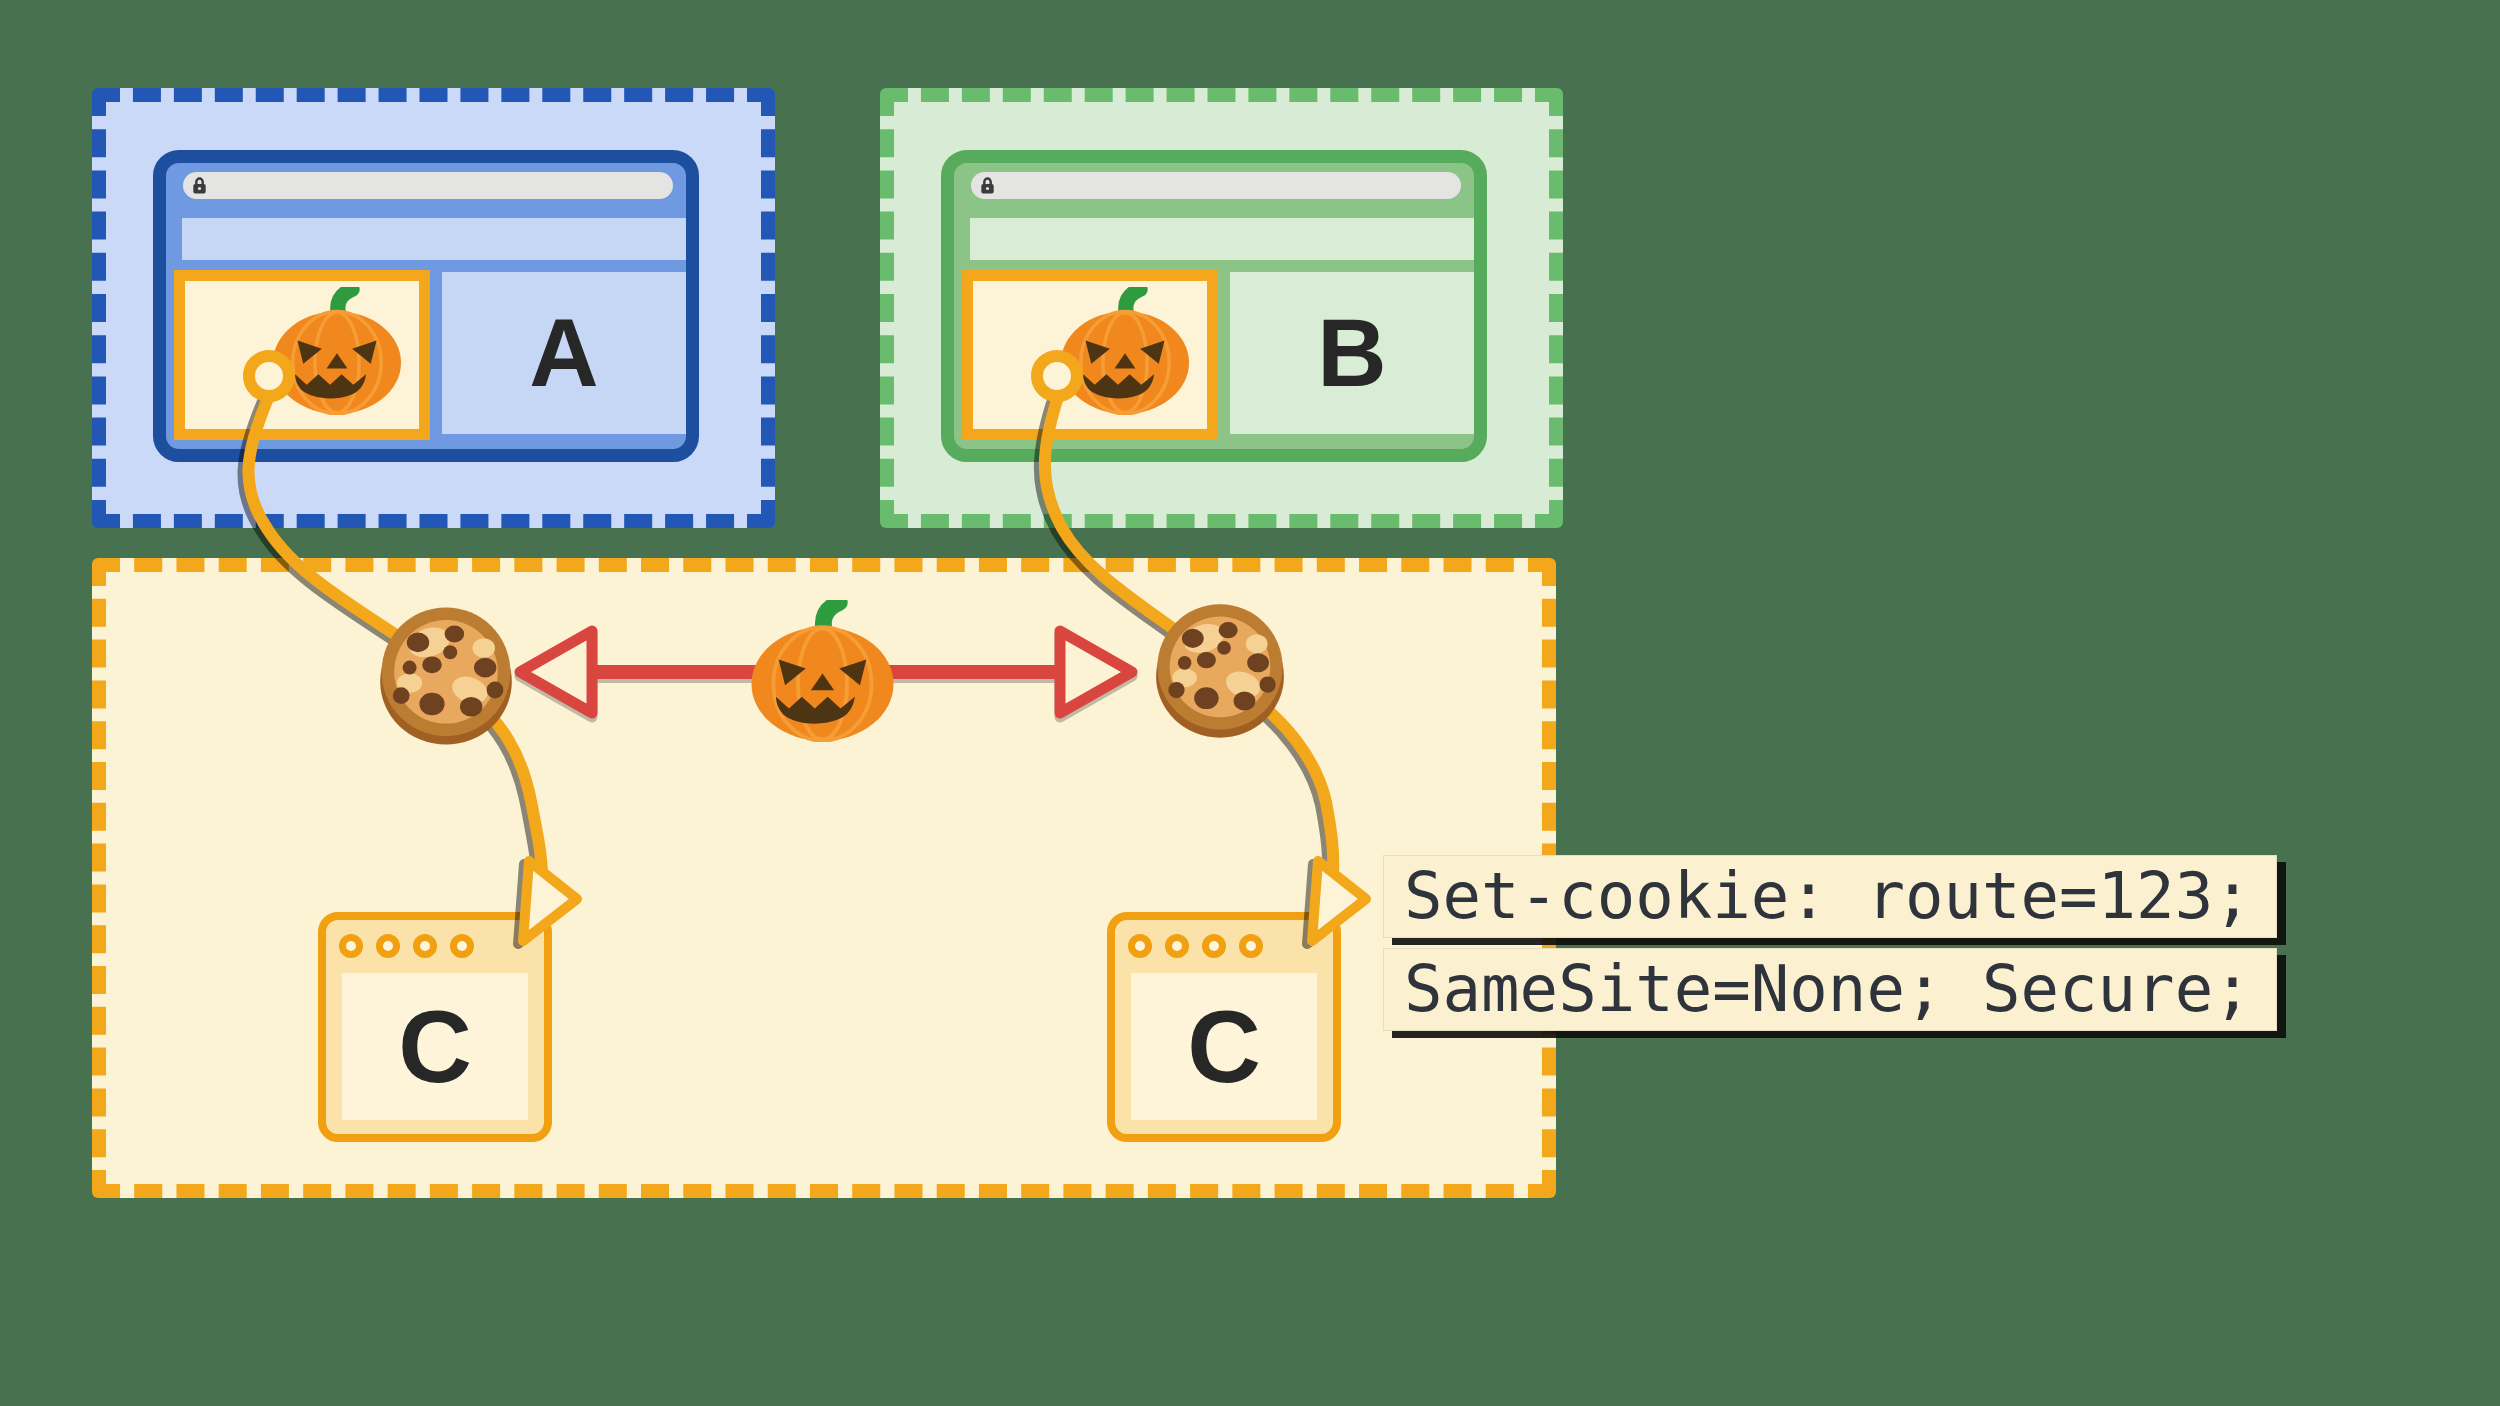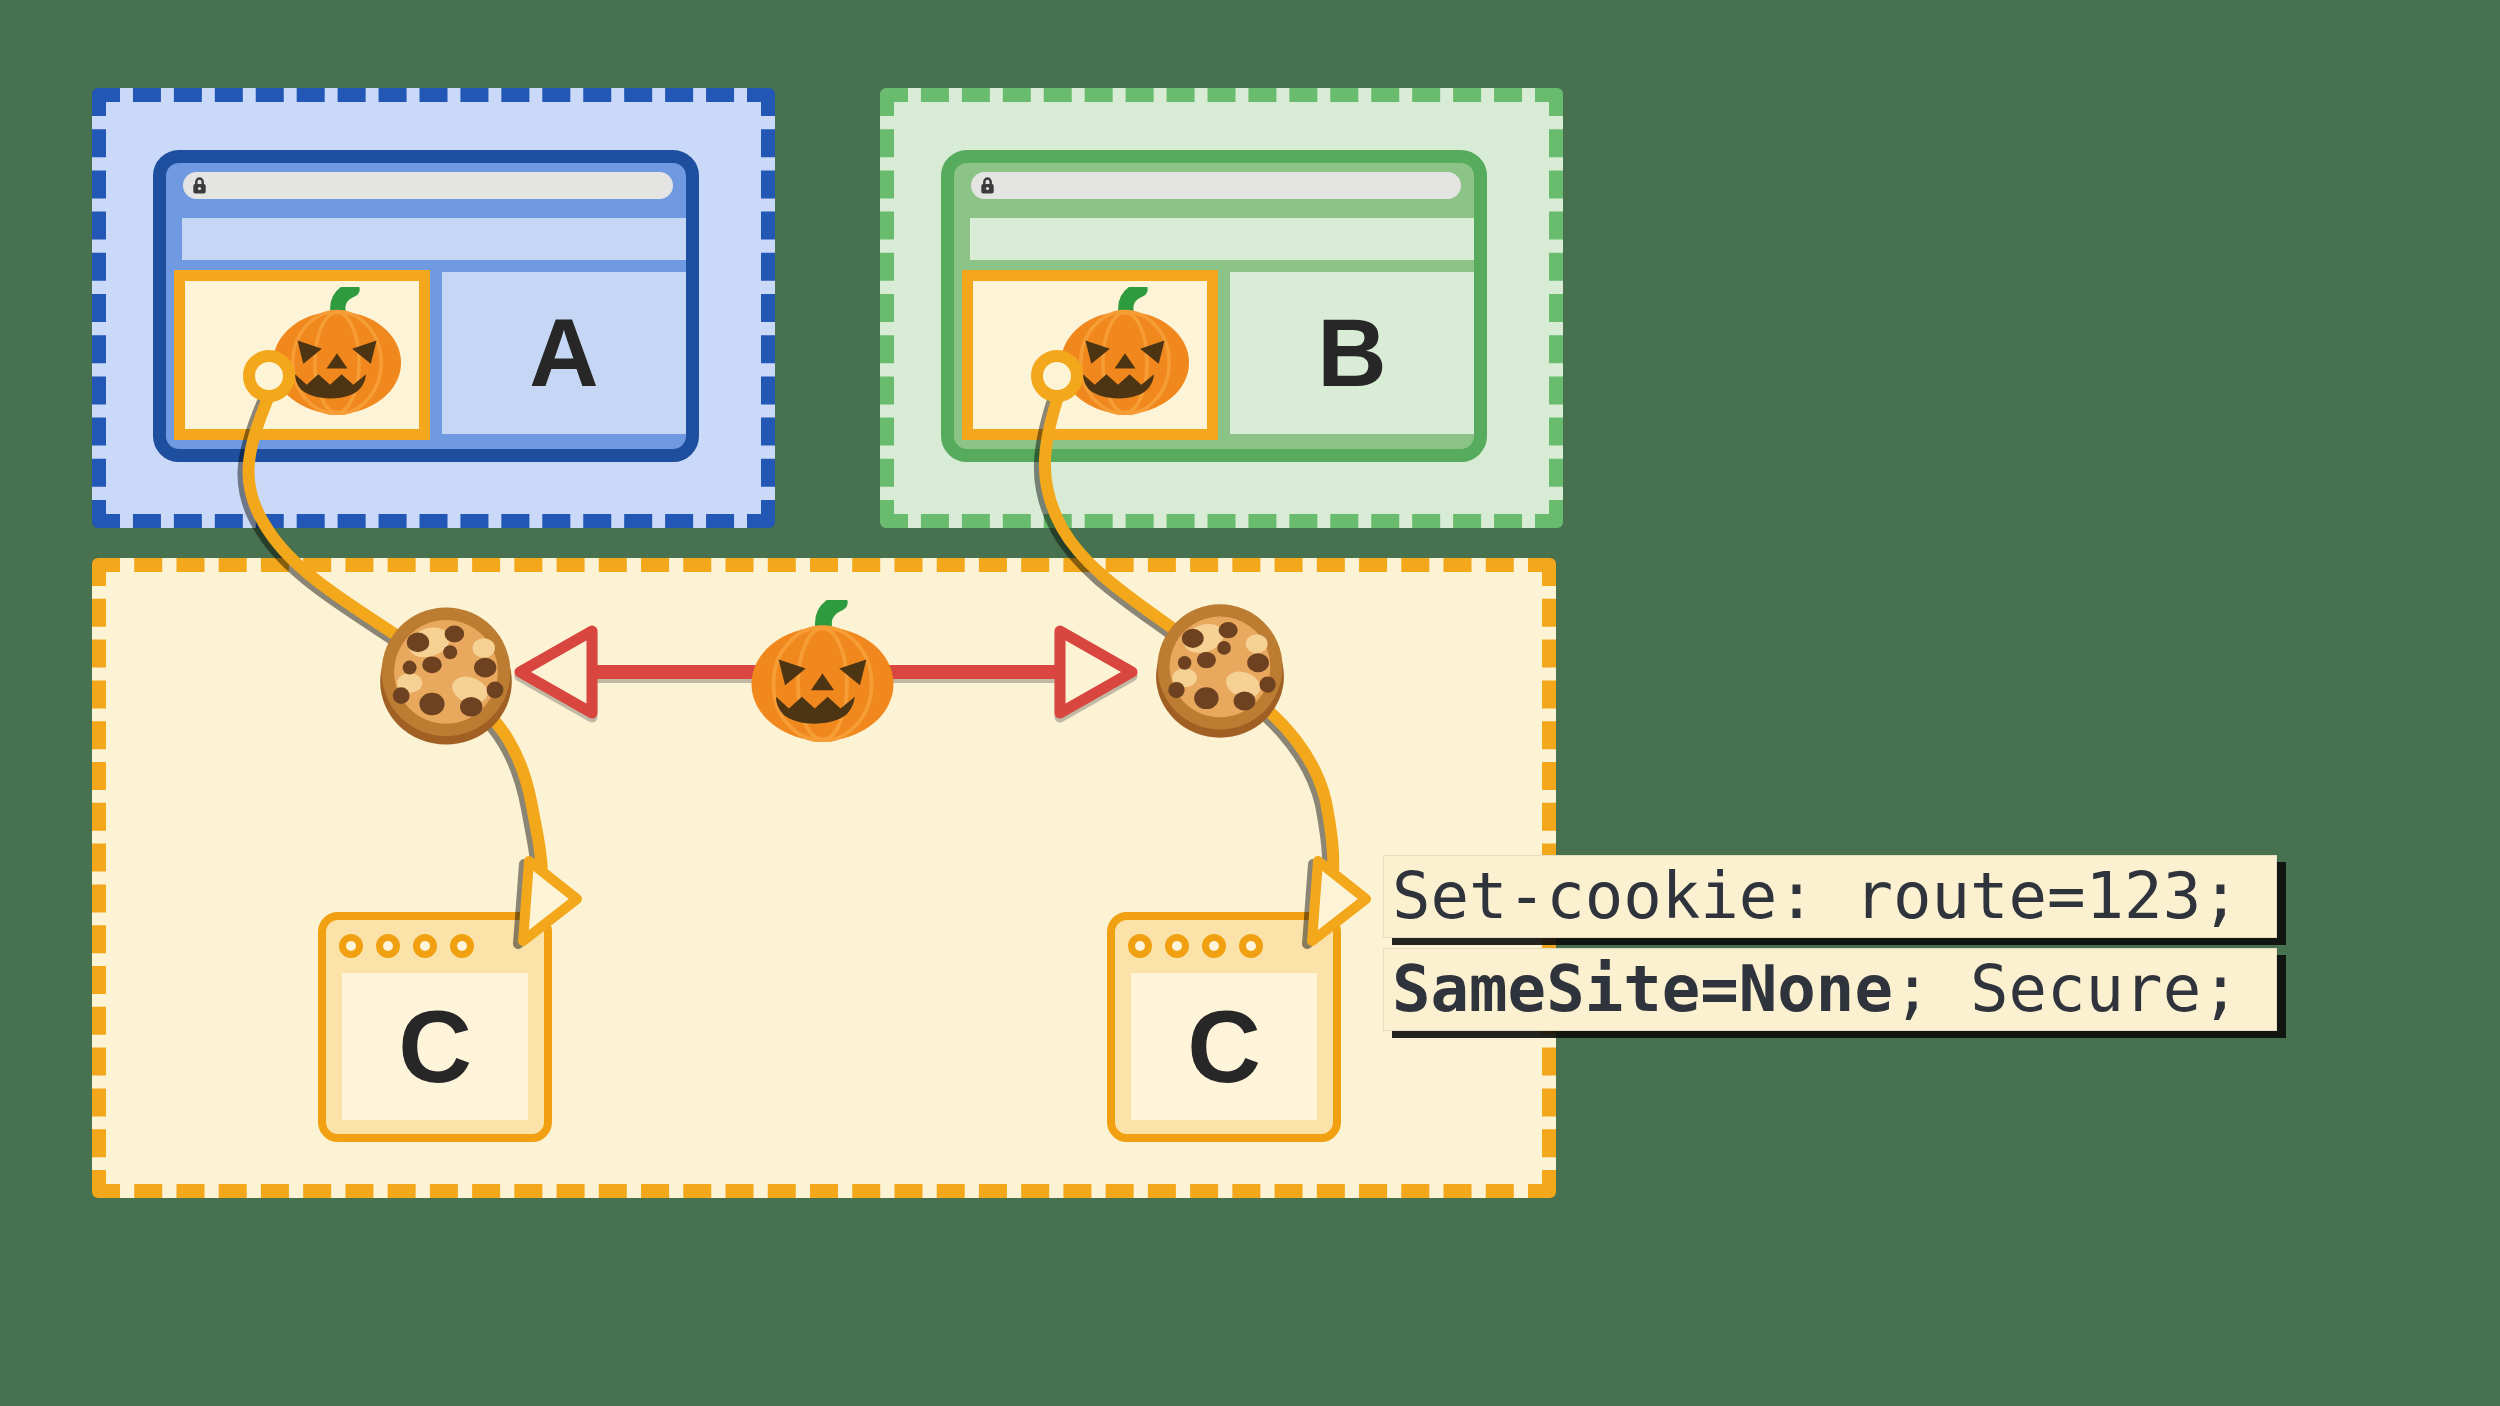--- a/index.html
+++ b/index.html
@@ -37,25 +37,25 @@
   .cbody{left:16px;top:53px;width:186px;height:147px;background:#FDF4DA;display:flex;align-items:center;justify-content:center;}
   .c-letter{font-size:102px;font-weight:600;color:#272727;line-height:1;}
 
   
   .codeline{
     left:1383px;width:894px;height:83px;background:#FBF1D0;
     box-shadow:9px 7px 0 rgba(12,12,12,0.9);
     border:1px solid #E7DEC2;
     font-family:"DejaVu Sans Mono","Liberation Mono",monospace;
     font-size:64px;line-height:81px;color:#2F343C;white-space:pre;
-    padding:0 8px;
+    padding:0 20px;
   }
   .codeline-1{top:855px;}
   .codeline-2{top:948px;}
-  .codeline b{font-weight:700;}
+  .codeline b{font-weight:400;}
 
   svg.overlay{position:absolute;left:0;top:0;pointer-events:none;}
   .curve{stroke:#F3A71A;stroke-width:12;fill:none;stroke-linecap:round;}
   .curve-shadow{filter:drop-shadow(-5px 3px 0 rgba(0,0,0,0.45));}
   .ohead{stroke:#F3A71A;stroke-width:10;fill:#FDF3D6;stroke-linejoin:round;}
   .redshaft{stroke:#D9453F;stroke-width:14;}
   .redhead{stroke:#D9453F;stroke-width:11;fill:#FCF2D4;stroke-linejoin:round;}
 </style>
 </head>
 <body>

